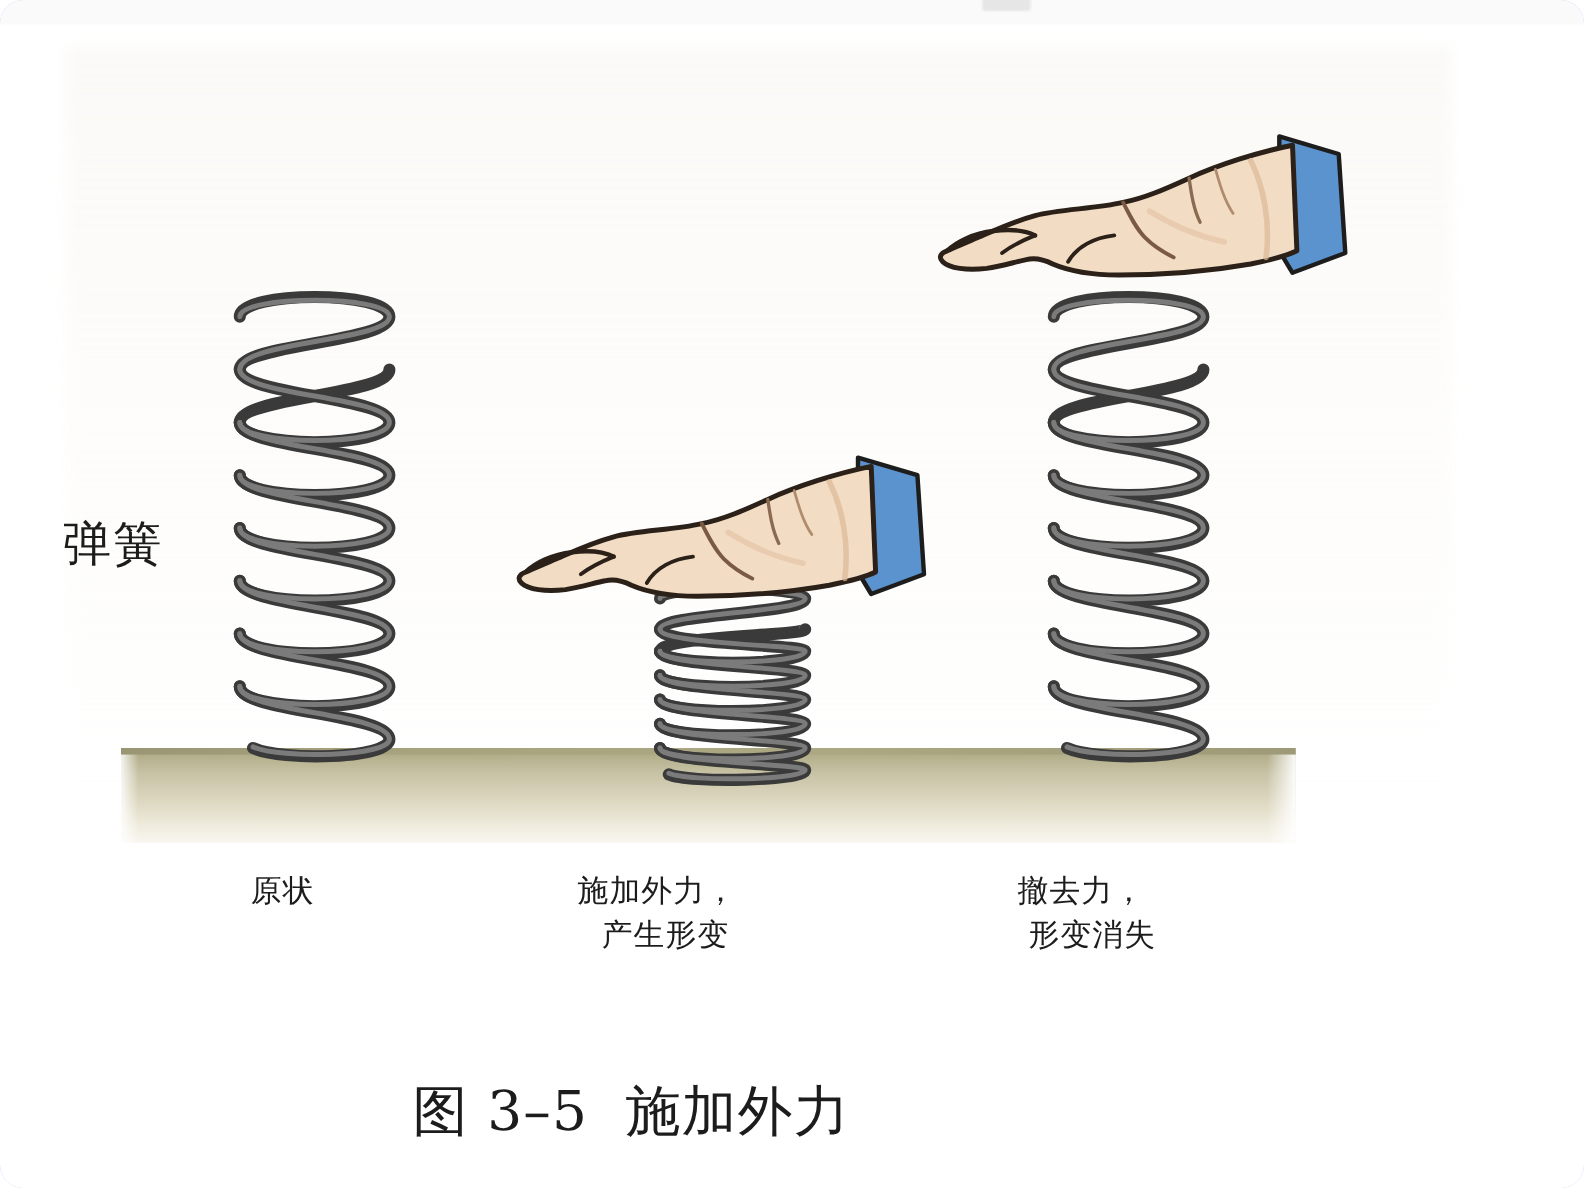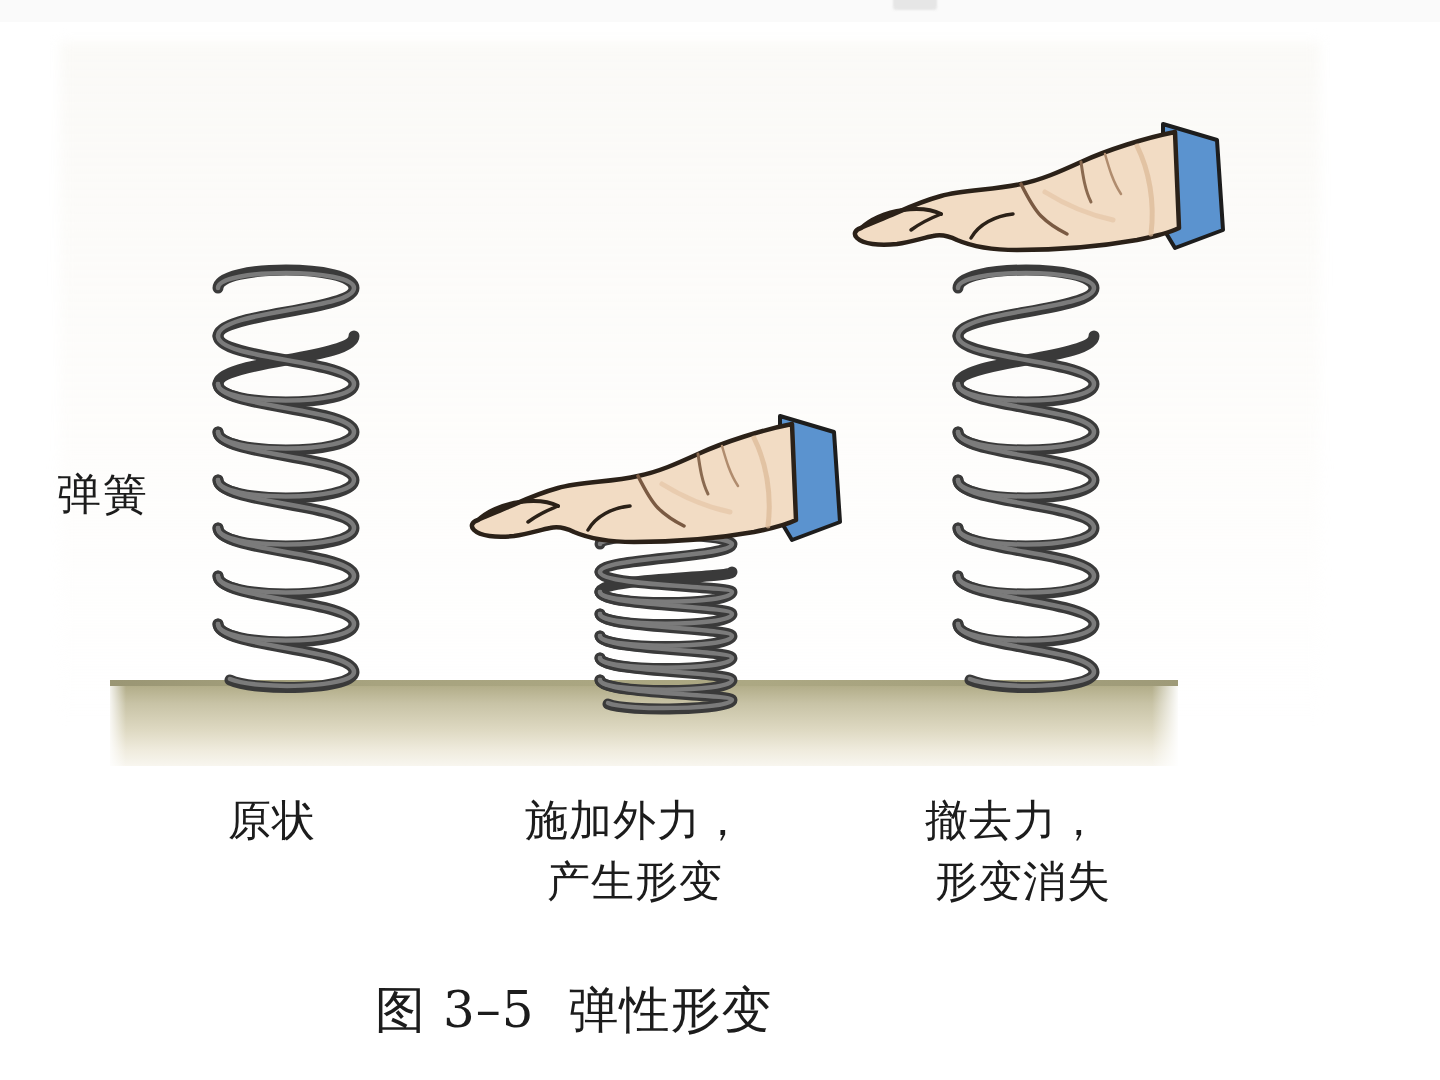--- a/index.html
+++ b/index.html
@@ -7,20 +7,21 @@
     padding: 0;
     background: #ffffff;
   }
   #stage {
     position: relative;
     width: 1440px;
     height: 1080px;
     background: #c4b5fd;
     overflow: hidden;
     font-family: "Liberation Serif", "DejaVu Serif", serif;
+    border-radius: 21px;
   }
 
   
   .top-strip {
     position: absolute;
     left: 0; top: 0;
     width: 1440px; height: 22px;
     background: #fafafa;
     border-bottom: 1px solid #f0f0f0;
   }
@@ -98,21 +99,21 @@
     white-space: pre;
   }
   .label-spring {
     position: absolute;
     left: 57px; top: 443px;
     font-size: 44px;
     letter-spacing: 2px;
   }
   .caption-col { position: absolute; }
   .caption-col .line {
-    font-size: 43px;
+    font-size: 28px;
     line-height: 1.42;
     letter-spacing: 1px;
   }
   .cap-1 { left: 228px; top: 768px; }
   .cap-2 { left: 525px; top: 768px; }
   .cap-3 { left: 925px; top: 768px; }
   .cap-2 .line + .line { padding-left: 22px; }
   .cap-3 .line + .line { padding-left: 10px; }
 
   .fig-caption {
@@ -291,16 +292,16 @@
     <div class="caption-col cap-2">
       <div class="cn line">施加外力，</div>
       <div class="cn line">产生形变</div>
     </div>
 
     <div class="caption-col cap-3">
       <div class="cn line">撤去力，</div>
       <div class="cn line">形变消失</div>
     </div>
 
-    <div class="cn fig-caption"><span>图 3–5</span><span class="gap"></span><span>弹性形变</span></div>
+    <div class="cn fig-caption"><span>图 3–5</span><span class="gap"></span><span>施加外力</span></div>
 
   </div>
 </div>
 
 </body></html>

